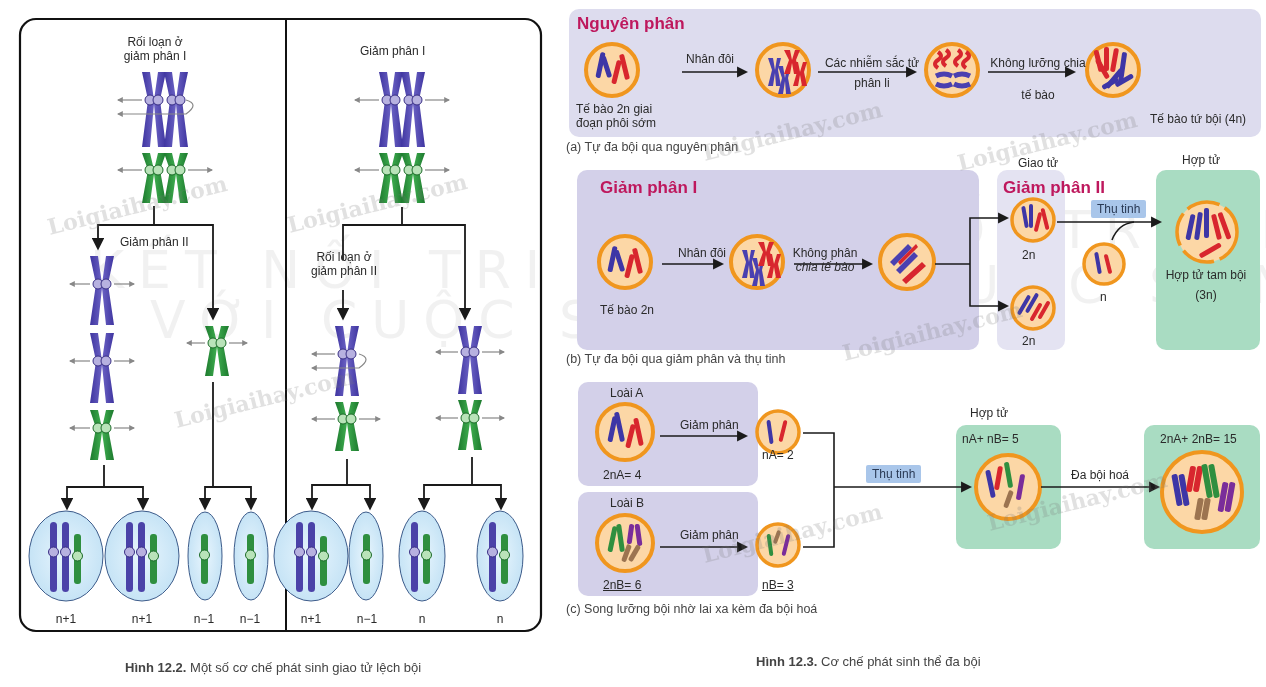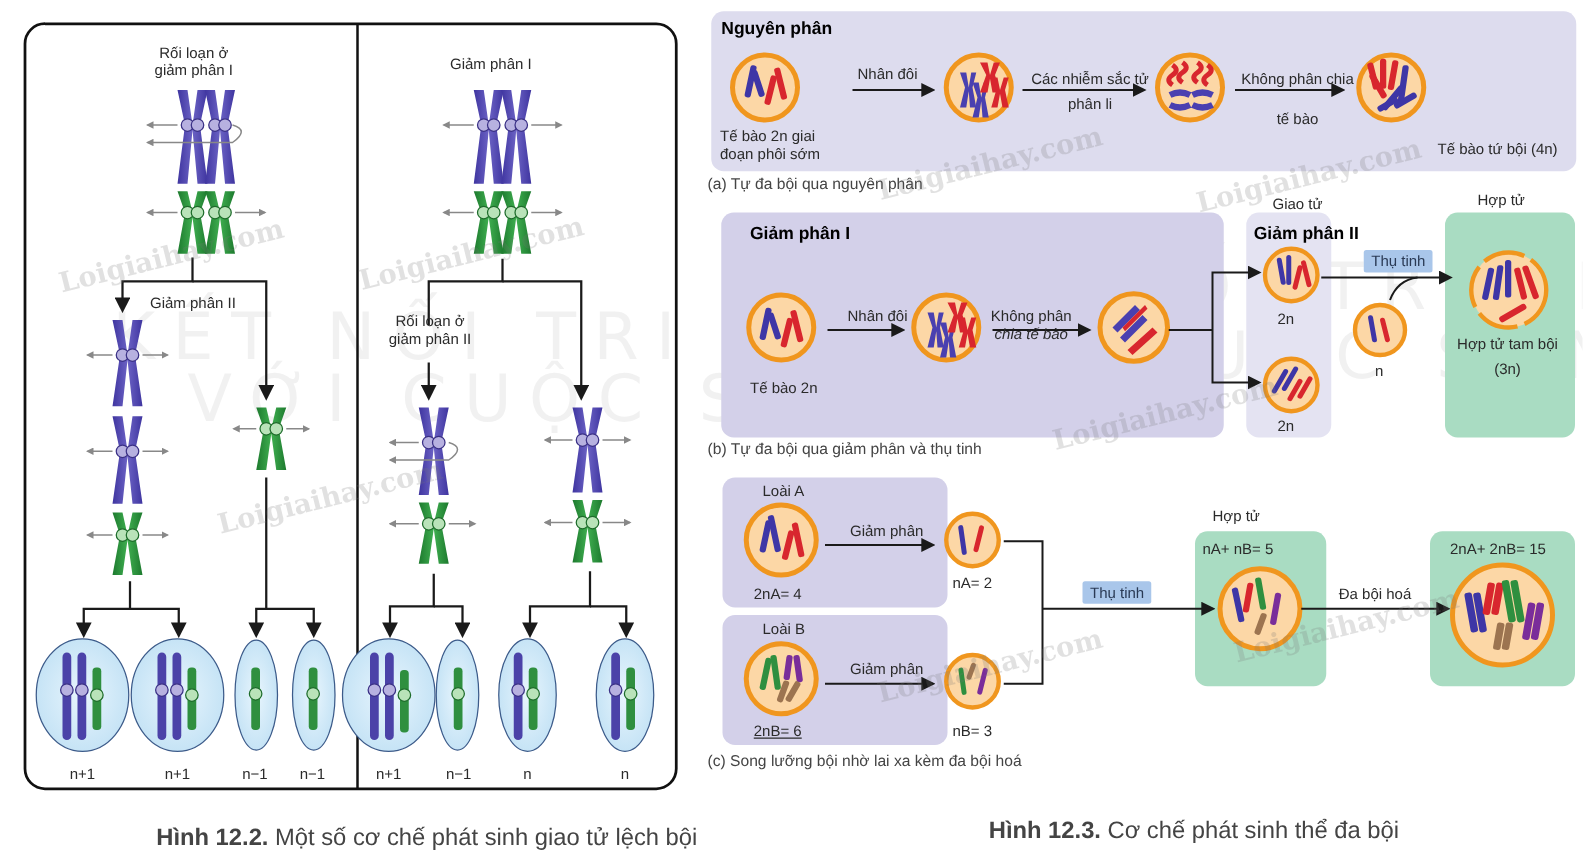--- a/index.html
+++ b/index.html
@@ -1,21 +1,21 @@
 <!DOCTYPE html>
 <html><head>
 <meta charset="utf-8">
 <style>
   html,body{margin:0;padding:0;background:#ffffff;}
   body{width:1266px;height:687px;position:relative;overflow:hidden;font-family:"Liberation Sans","DejaVu Sans",sans-serif;color:#222;}
   .abs{position:absolute;}
   .lbl{position:absolute;font-size:12px;color:#2a2a2a;text-align:center;line-height:14px;white-space:nowrap;}
-  .cap{position:absolute;font-size:19px;color:#444;white-space:nowrap;}
+  .cap{position:absolute;font-size:13px;color:#444;white-space:nowrap;}
   .cap b{color:#444;}
-  .panel-title{position:absolute;font-size:14px;font-weight:bold;color:#000000;white-space:nowrap;}
+  .panel-title{position:absolute;font-size:17px;font-weight:bold;color:#be185d;white-space:nowrap;}
   .wm{position:absolute;color:rgba(120,120,120,0.22);font-family:"DejaVu Serif",serif;font-weight:bold;font-size:22px;transform:rotate(-14deg);white-space:nowrap;pointer-events:none;}
   .wm-big{position:absolute;color:rgba(150,150,150,0.13);font-family:"DejaVu Sans",sans-serif;font-size:52px;letter-spacing:14px;white-space:nowrap;pointer-events:none;}
   .tag{position:absolute;background:#a9c6ea;color:#2a3a55;font-size:12px;padding:2px 6px;border-radius:2px;white-space:nowrap;}
 </style>
 </head>
 <body>
 
 <div class="wm-big" style="left:90px;top:240px;">KẾT NỐI TRI THỨC</div>
 <div class="wm-big" style="left:720px;top:200px;">KẾT NỐI TRI THỨC</div>
 <div class="wm-big" style="left:150px;top:290px;">VỚI CUỘC SỐNG</div>
@@ -417,21 +417,21 @@
 <div class="lbl" style="left:576px;top:102px;width:75px;">
   <div>Tế bào 2n giai</div>
   <div>đoạn phôi sớm</div>
 </div>
 <div class="lbl" style="left:686px;top:52px;">Nhân đôi</div>
 <div class="lbl" style="left:822px;top:56px;width:100px;">
   <div>Các nhiễm sắc tử</div>
   <div style="margin-top:6px;">phân li</div>
 </div>
 <div class="lbl" style="left:990px;top:56px;width:96px;">
-  <div>Không phân chia</div>
+  <div>Không lưỡng chia</div>
   <div style="margin-top:18px;">tế bào</div>
 </div>
 <div class="lbl" style="left:1150px;top:112px;">Tế bào tứ bội (4n)</div>
 <div class="cap" style="left:566px;top:140px;font-size:12.5px;">(a) Tự đa bội qua nguyên phân</div>
 
 <div class="lbl" style="left:1018px;top:156px;text-align:center;">Giao tử</div>
 <div class="lbl" style="left:1182px;top:153px;">Hợp tử</div>
 <div class="panel-title" style="left:600px;top:178px;">Giảm phân I</div>
 <div class="panel-title" style="left:1003px;top:178px;">Giảm phân II</div>
 <div class="lbl" style="left:600px;top:303px;">Tế bào 2n</div>
@@ -445,34 +445,34 @@
 <div class="lbl" style="left:1100px;top:290px;">n</div>
 <div class="tag" style="left:1091px;top:200px;">Thụ tinh</div>
 <div class="lbl" style="left:1158px;top:268px;width:96px;">
   <div>Hợp tử tam bội</div>
   <div style="margin-top:6px;">(3n)</div>
 </div>
 <div class="cap" style="left:566px;top:352px;font-size:12.5px;">(b) Tự đa bội qua giảm phân và thụ tinh</div>
 
 <div class="lbl" style="left:610px;top:386px;">Loài A</div>
 <div class="lbl" style="left:603px;top:468px;">2nA= 4</div>
-<div class="lbl" style="left:762px;top:459px;">nA= 2</div>
+<div class="lbl" style="left:762px;top:448px;">nA= 2</div>
 <div class="lbl" style="left:680px;top:418px;">Giảm phân</div>
 <div class="lbl" style="left:610px;top:496px;">Loài B</div>
 <div class="lbl" style="left:603px;top:578px;text-decoration:underline;">2nB= 6</div>
-<div class="lbl" style="left:762px;top:578px;">nB= 3</div>
+<div class="lbl" style="left:762px;top:578px;text-decoration:underline;">nB= 3</div>
 <div class="lbl" style="left:680px;top:528px;">Giảm phân</div>
 <div class="tag" style="left:866px;top:465px;">Thụ tinh</div>
 <div class="lbl" style="left:970px;top:406px;">Hợp tử</div>
 <div class="lbl" style="left:962px;top:432px;">nA+ nB= 5</div>
 <div class="lbl" style="left:1060px;top:468px;margin-left:11px;">Đa bội hoá</div>
 <div class="lbl" style="left:1160px;top:432px;">2nA+ 2nB= 15</div>
 <div class="cap" style="left:566px;top:602px;font-size:12.5px;">(c) Song lưỡng bội nhờ lai xa kèm đa bội hoá</div>
 
-<div class="cap" style="left:791px;top:654px;">
+<div class="cap" style="left:756px;top:654px;">
   <b>Hình 12.3.</b>
   <span>Cơ chế phát sinh thể đa bội</span>
 </div>
 
 <div class="wm" style="left:45px;top:192px;">Loigiaihay.com</div>
 <div class="wm" style="left:285px;top:190px;">Loigiaihay.com</div>
 <div class="wm" style="left:172px;top:385px;">Loigiaihay.com</div>
 <div class="wm" style="left:700px;top:118px;">Loigiaihay.com</div>
 <div class="wm" style="left:955px;top:128px;">Loigiaihay.com</div>
 <div class="wm" style="left:840px;top:318px;">Loigiaihay.com</div>

